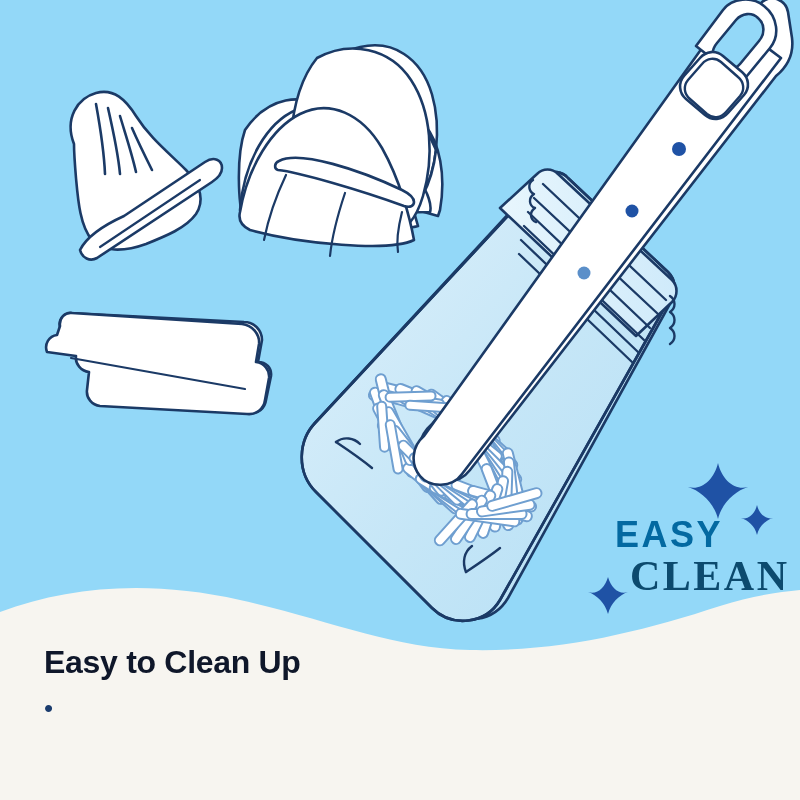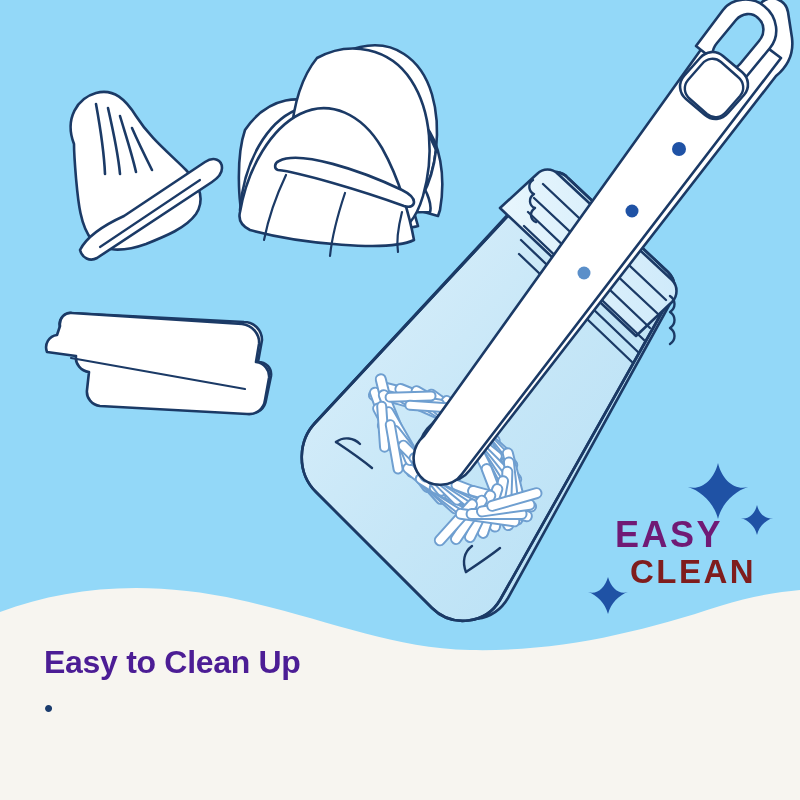--- a/index.html
+++ b/index.html
@@ -23,44 +23,44 @@
   #easy-clean-badge{
     position:absolute;
     left:600px;top:505px;
     width:170px;height:90px;
     z-index:6;
   }
   #easy-clean-badge .ec-line1{
     position:absolute;left:15px;top:12px;
     font-size:36px;font-weight:bold;
     letter-spacing:2.5px;
-    color:#701a75;
+    color:#0369a1;
     line-height:1;
     font-family:"Liberation Sans", sans-serif;
   }
   #easy-clean-badge .ec-line2{
     position:absolute;left:30px;top:50px;
-    font-size:33px;font-weight:bold;
+    font-size:42px;font-weight:bold;
     letter-spacing:2.5px;
-    color:#7f1d1d;
+    color:#0c4a6e;
     line-height:1;
-    font-family:Liberation Sans, sans-serif;
+    font-family:Liberation Serif, serif;
   }
 
   
   #caption-block{
     position:absolute;
     left:44px;top:645px;
     width:520px;
     z-index:7;
   }
   #caption-title{
     font-size:32px;
     font-weight:bold;
-    color:#4c1d95;
+    color:#0f172a;
     letter-spacing:-0.3px;
     line-height:1.1;
     margin:0 0 12px 0;
     font-family:"Liberation Sans", sans-serif;
   }
   #caption-bullets{
     margin:0;padding:0;list-style:none;
   }
   #caption-bullets li{
     position:relative;

